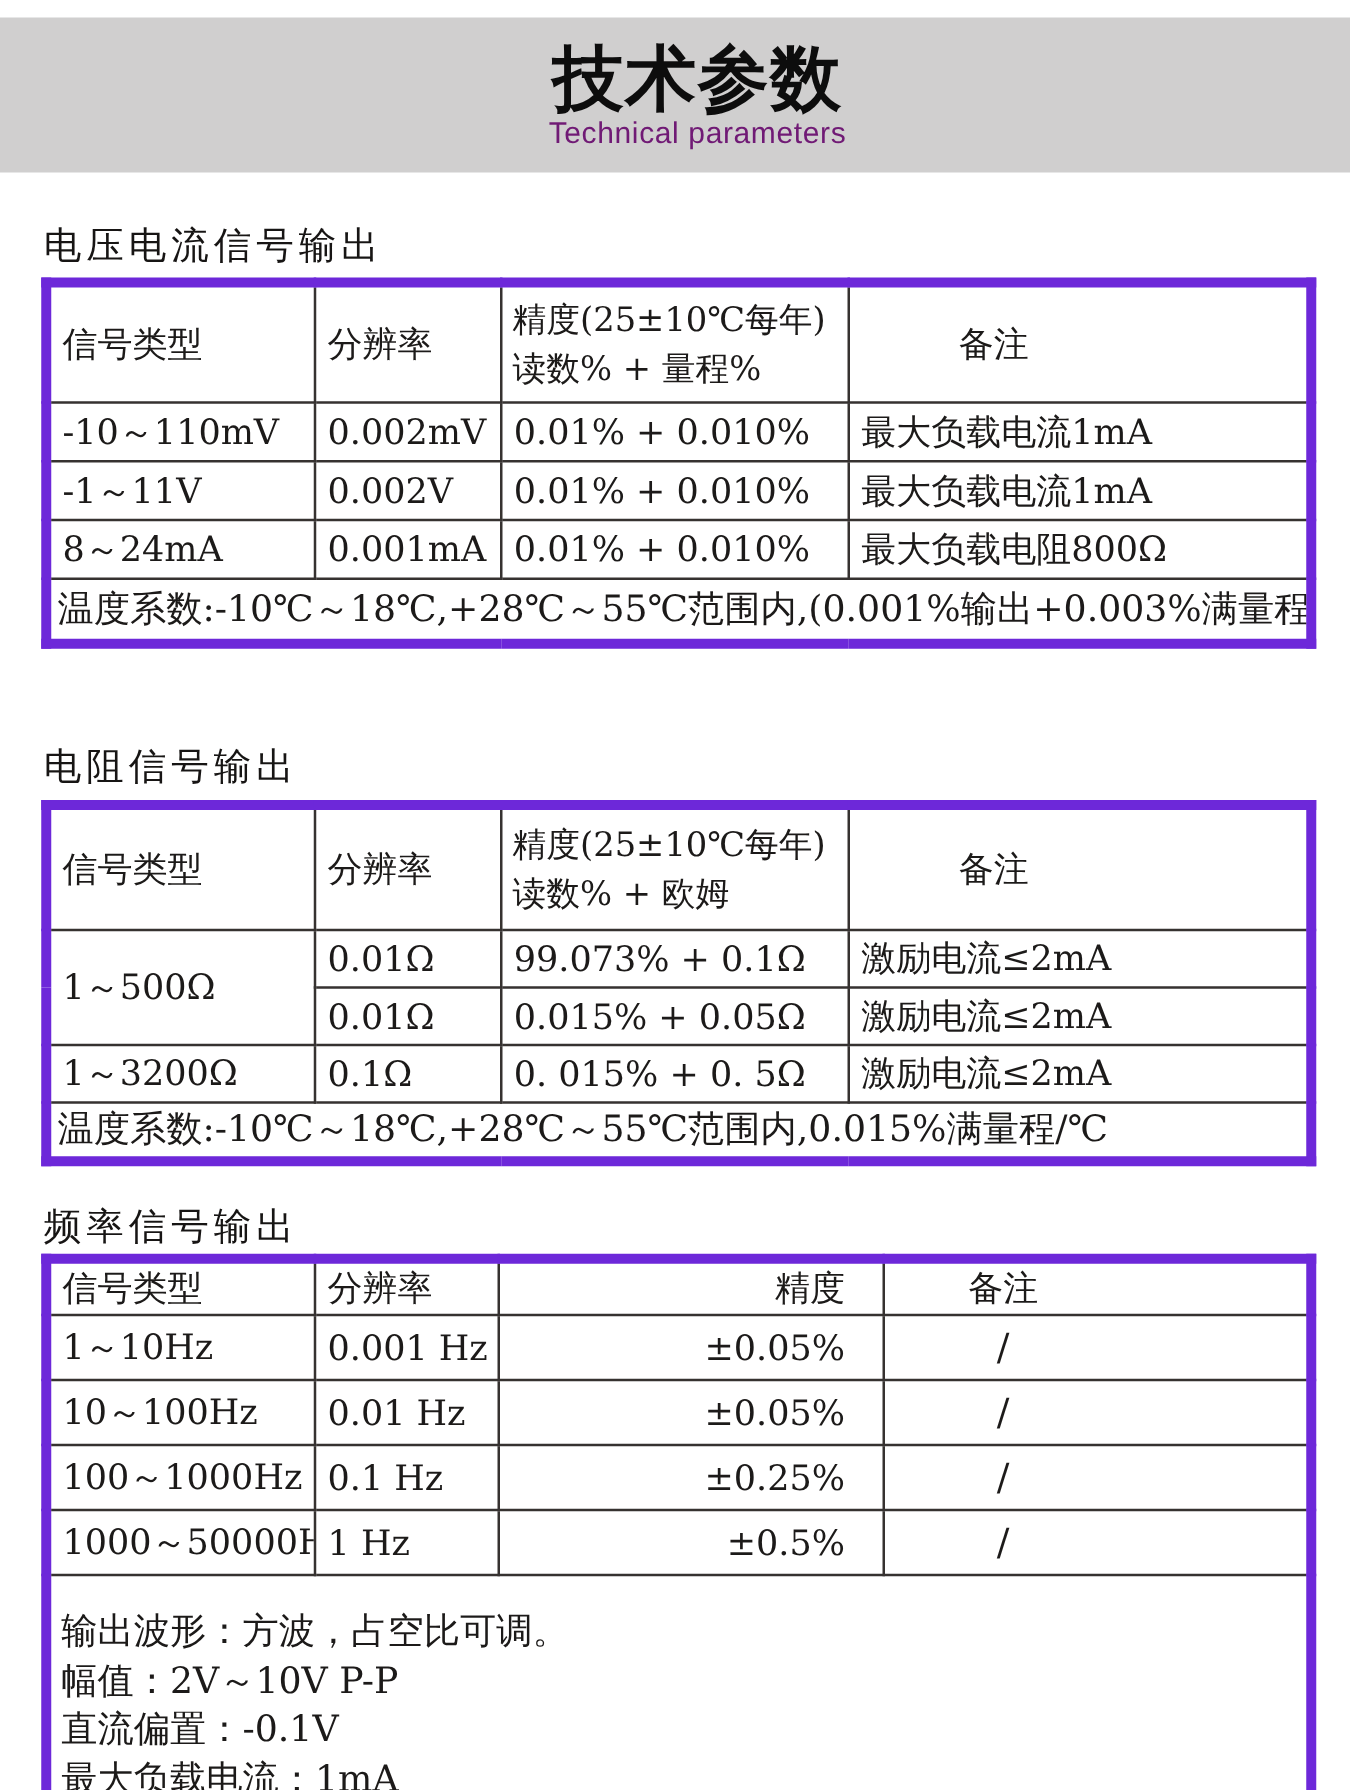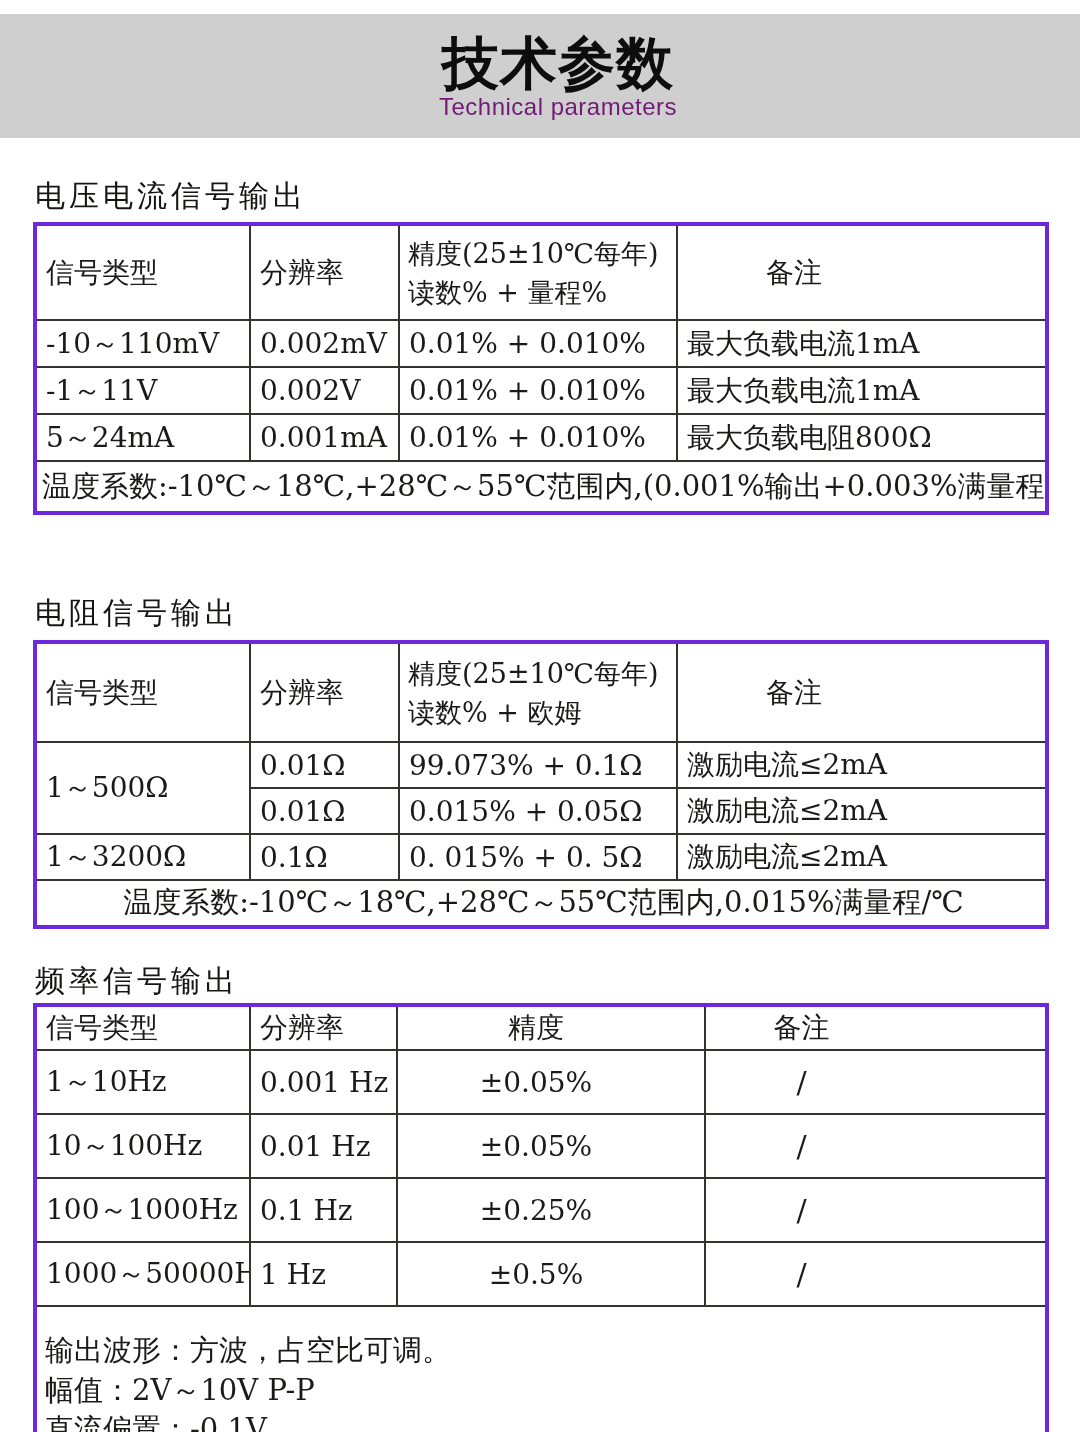--- a/index.html
+++ b/index.html
@@ -61,27 +61,27 @@
   #t2{ top:640px; }
   #t3{ top:1003px; }
   td{
     border:2px solid #363230;
     vertical-align:middle;
     font-size:28px;
     white-space:nowrap;
     overflow:hidden;
     padding:0;
   }
-  table{ border:4px solid #6d28d9; }
+  table{ border:8px solid #6d28d9; }
 
   .l{ text-align:left; padding-left:9px; }
   .acc-hdr{ font-size:27px; line-height:39px; padding-left:8px; }
   .remark-hdr{ text-align:center; padding-right:135px; }
   .remark-hdr3{ text-align:center; padding-right:148px; }
-  .acc-c{ text-align:center; padding-right:30px; }
+  .acc-c{ text-align:right; padding-right:30px; }
   .slash-cell{ text-align:center; padding-right:148px; font-size:30px; }
   .ftr{
     font-size:29px;
     padding-left:5px;
     letter-spacing:0px;
   }
   .notes-cell{ vertical-align:top; }
   .notes-cell .note-line{
     font-size:29px;
     line-height:39.5px;
@@ -89,23 +89,23 @@
     white-space:nowrap;
   }
   .notes-cell .note-line:first-child{ padding-top:24px; }
 
   
   #t1 .hdr-row{ height:96px; }
   #t1 .data-row{ height:47px; }
   #t1 .ftr-row{ height:52px; }
   #t2 .hdr-row{ height:100px; }
   #t2 .data-row{ height:46px; }
-  #t2 .ftr-row{ height:47px;text-align:center; }
+  #t2 .ftr-row{ height:47px; }
   #t3 .hdr-row{ height:45px; }
-  #t3 .data-row{ height:64px; }
+  #t3 .data-row{ height:52px; }
   #t3 .notes-row{ height:172px; }
 </style>
 </head>
 <body>
 
 <div class="page">
 
   <div class="banner">
     <div class="title">技术参数</div>
     <div class="subtitle">Technical parameters</div>
@@ -136,21 +136,21 @@
       <td class="l">0.01% + 0.010%</td>
       <td class="l">最大负载电流1mA</td>
     </tr>
     <tr class="data-row">
       <td class="l">-1～11V</td>
       <td class="l">0.002V</td>
       <td class="l">0.01% + 0.010%</td>
       <td class="l">最大负载电流1mA</td>
     </tr>
     <tr class="data-row">
-      <td class="l">5～24mA</td>
+      <td class="l">8～24mA</td>
       <td class="l">0.001mA</td>
       <td class="l">0.01% + 0.010%</td>
       <td class="l">最大负载电阻800Ω</td>
     </tr>
     <tr class="ftr-row">
       <td class="ftr" colspan="4">温度系数:-10℃～18℃,+28℃～55℃范围内,(0.001%输出+0.003%满量程)/℃</td>
     </tr>
   </tbody>
     </table>
 

